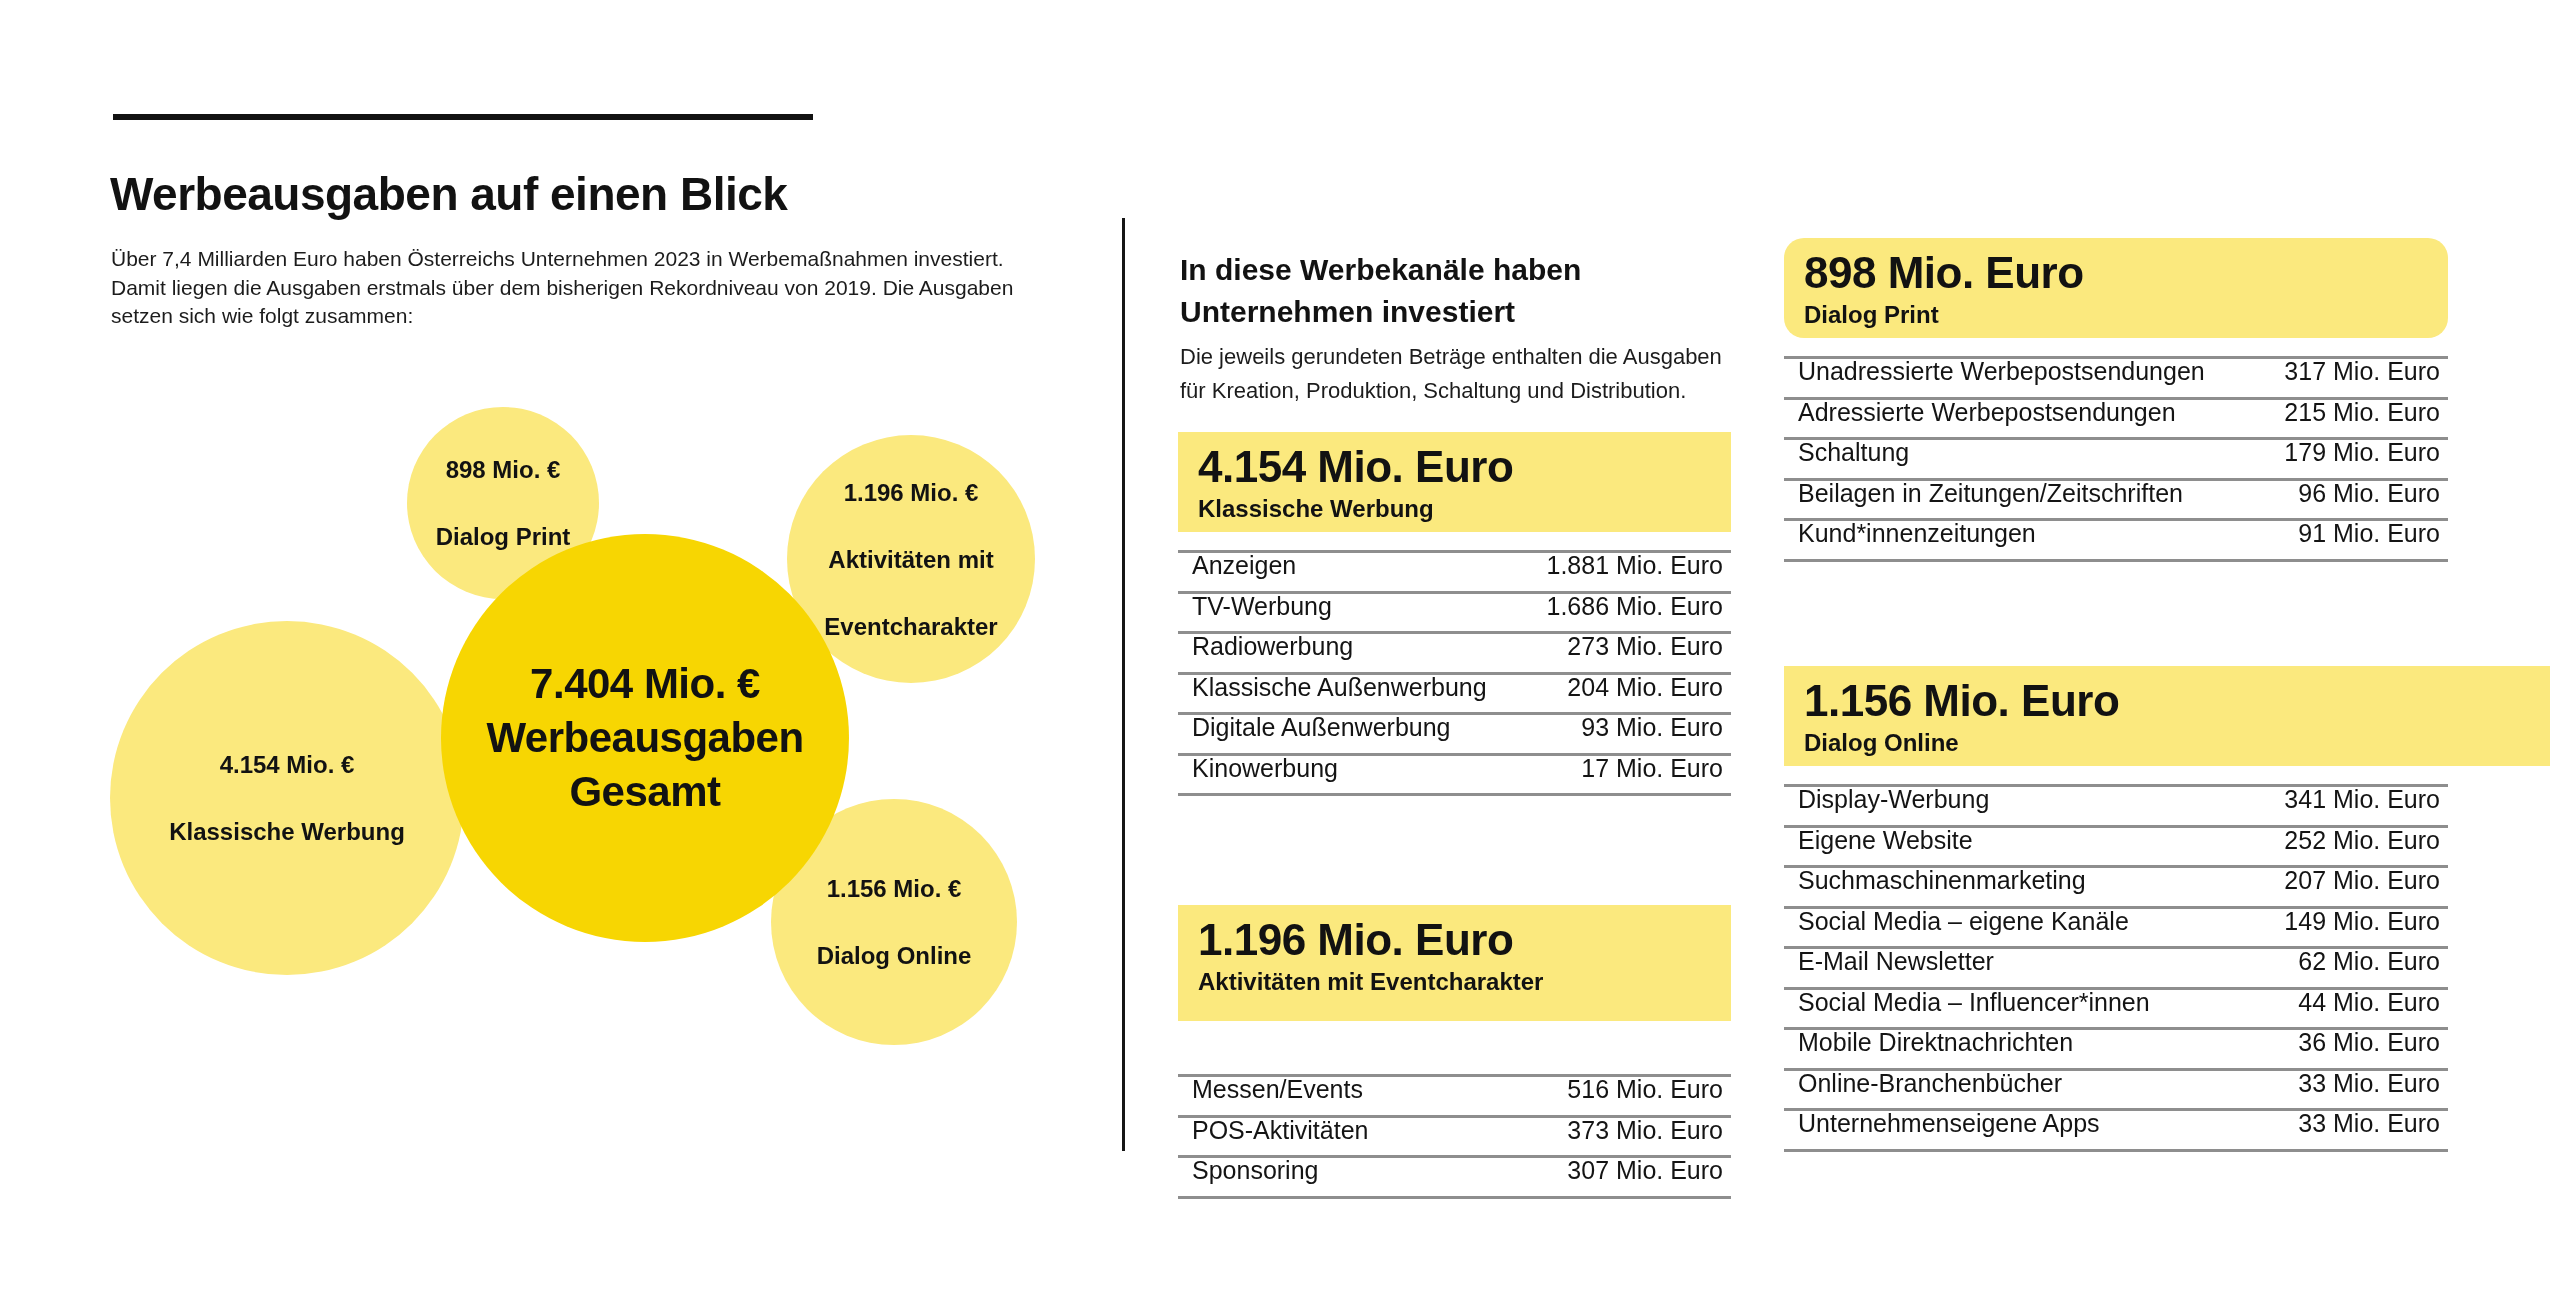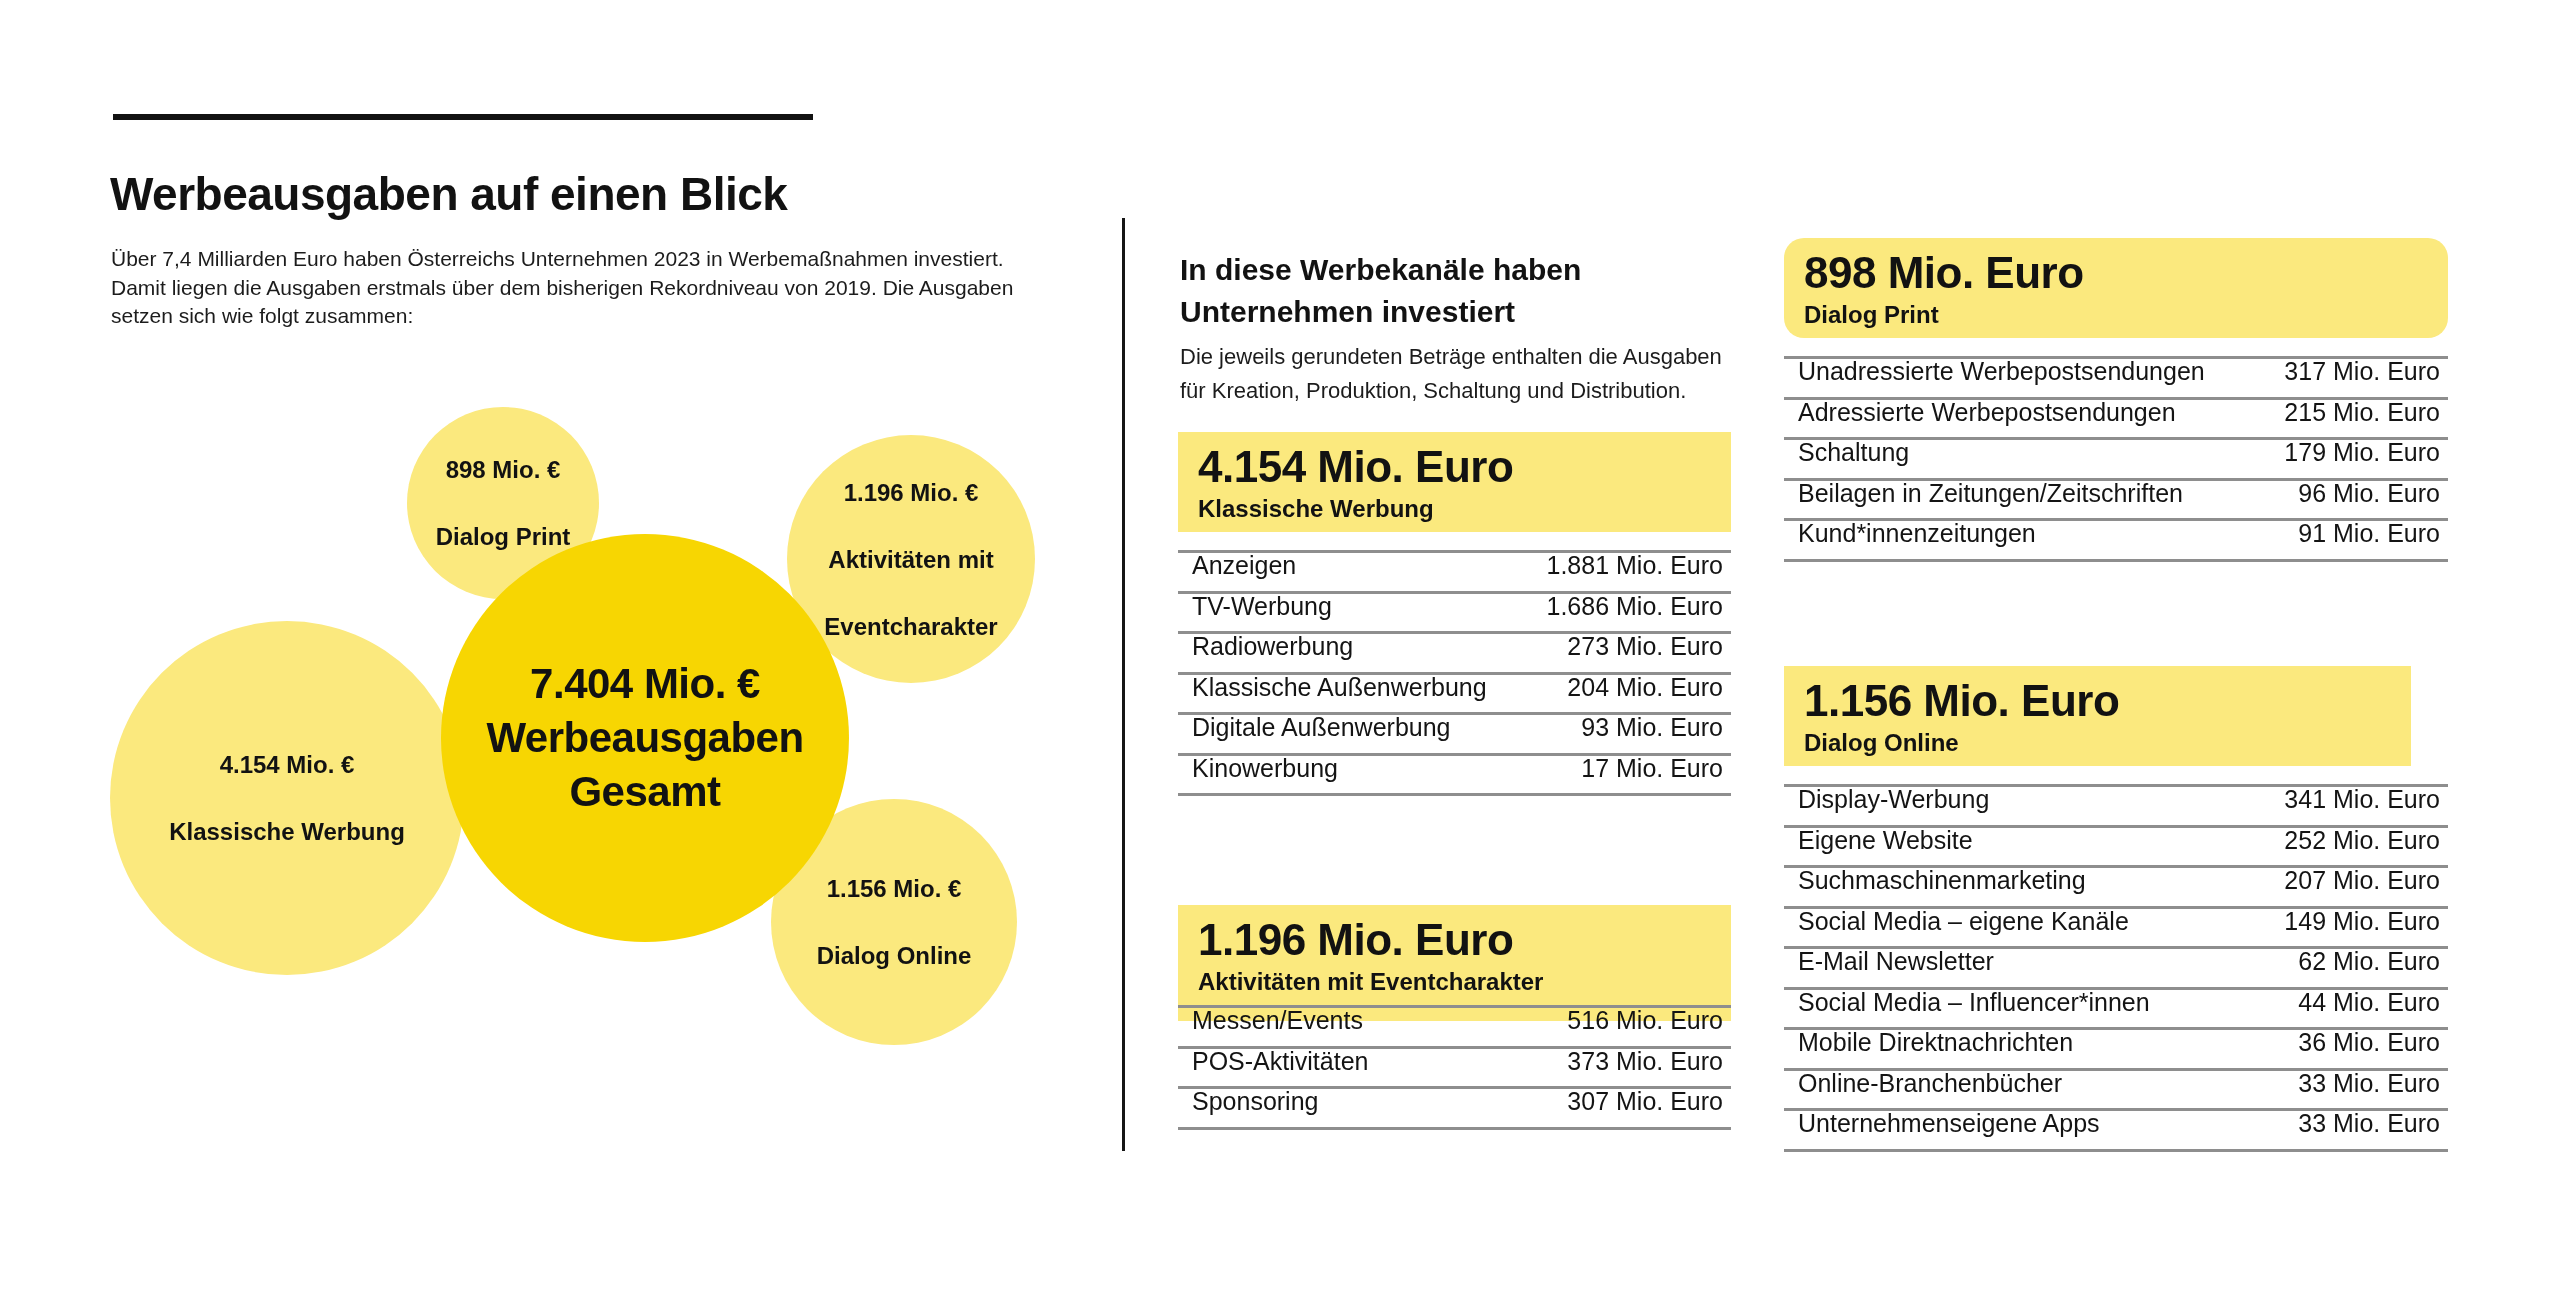--- a/index.html
+++ b/index.html
@@ -30,27 +30,27 @@
   
   .mid-heading{left:1180px;top:224px;width:525px;font-size:30px;font-weight:700;line-height:42px;color:#121212;}
   .mid-sub{left:1180px;top:318px;width:548px;font-size:22px;line-height:34px;color:#1c1c1c;}
 
   .card{position:absolute;background:#FBE97E;box-sizing:border-box;padding:10px 0 0 20px;}
   .card .amount{display:block;font-size:44px;font-weight:700;line-height:50px;letter-spacing:-0.5px;color:#121212;}
   .card .cat{display:block;font-size:24px;font-weight:700;line-height:30px;margin-top:2px;color:#121212;}
   .card-1{left:1178px;top:432px;width:553px;height:100px;}
   .card-2{left:1178px;top:905px;width:553px;height:116px;}
   .card-3{left:1784px;top:238px;width:664px;height:100px;border-radius:20px;}
-  .card-4{left:1784px;top:666px;width:627px;height:100px;}
+  .card-4{left:1784px;top:666px;width:766px;height:100px;}
 
   .dtable{position:absolute;border-top:3px solid #8E8E8E;}
   .t-1,.t-2{left:1178px;width:553px;}
   .t-3,.t-4{left:1784px;width:664px;}
   .t-1{top:550px;}
-  .t-2{top:1005px;}
+  .t-2{top:1074px;}
   .t-3{top:356px;}
   .t-4{top:784px;}
   .trow{display:flex;justify-content:space-between;align-items:center;box-sizing:border-box;
         height:40.5px;border-bottom:3px solid #8E8E8E;padding:0 8px 12px 14px;font-size:25px;color:#141414;}
   .tvalue{text-align:right;white-space:nowrap;}
   .tlabel{white-space:nowrap;}
 </style>
 </head>
 <body>
 

